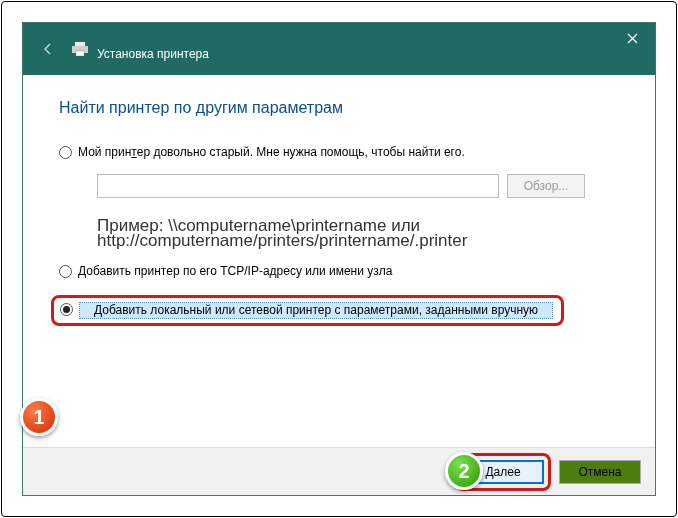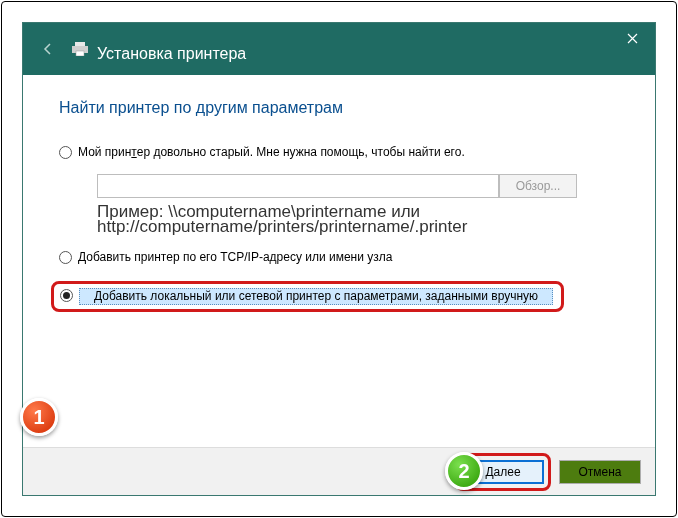--- a/index.html
+++ b/index.html
@@ -42,21 +42,21 @@
     display: flex; align-items: center; justify-content: center;
     margin-right: 10px;
     color: #cfe3df;
   }
   .printer-glyph {
     width: 18px; height: 14px;
     margin-right: 8px;
     position: relative;
   }
   .printer-glyph svg { display: block; }
-  .title-text { font-size: 16px; color: #fff; margin-top: 9px; }
+  .title-text { font-size: 12px; color: #fff; margin-top: 9px; }
   .close-btn {
     position: absolute; right: 0; top: 0;
     width: 46px; height: 30px;
     display: flex; align-items: center; justify-content: center;
     color: #fff;
     font-size: 14px;
   }
   .content {
     padding: 24px 36px 0 36px;
   }
@@ -85,21 +85,21 @@
     content: "";
     position: absolute;
     left: 2px; top: 2px;
     width: 7px; height: 7px;
     background: #222;
     border-radius: 50%;
   }
   .opt-label { font-size: 12px; color: #000; line-height: 15px; }
   .underline { text-decoration: underline; }
   .name-group { margin-left: 38px; margin-bottom: 16px; }
-  .name-row { display: flex; gap: 0; margin-bottom: 6px; }
+  .name-row { display: flex; gap: 8px; margin-bottom: 20px; }
   .name-input {
     width: 402px; height: 24px;
     border: 1px solid #bdbdbd;
     background: #fff;
     padding: 2px 4px;
     font-size: 12px;
   }
   .browse-btn {
     width: 78px; height: 24px;
     border: 1px solid #bdbdbd;

